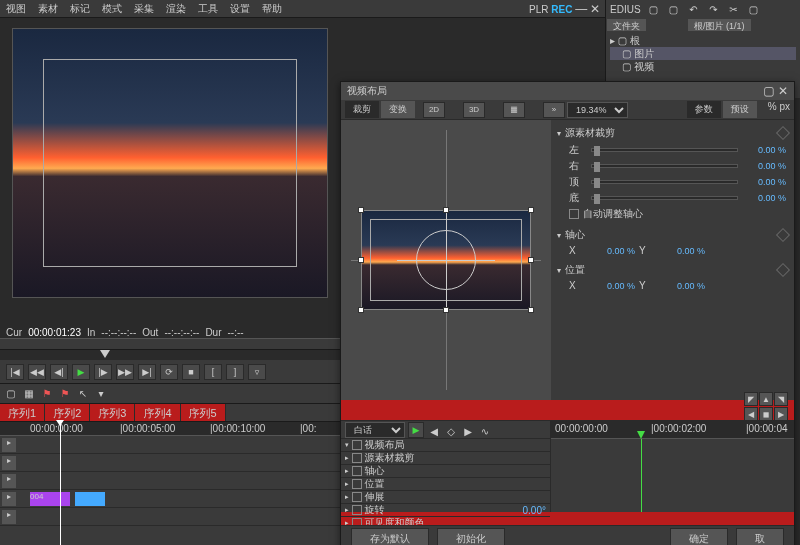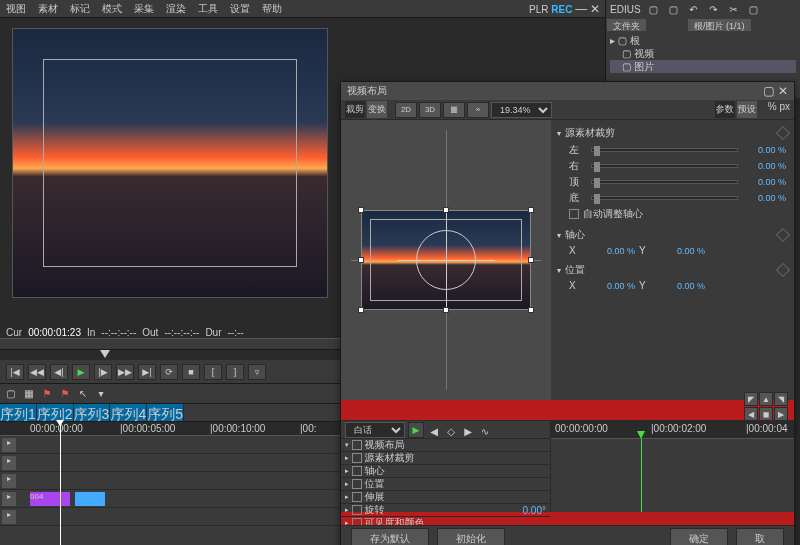--- a/index.html
+++ b/index.html
@@ -19,21 +19,21 @@
 .tc-bar{position:absolute;left:0;top:318px;width:340px;height:20px;background:#2a2a2a;display:flex;align-items:flex-end;padding:0 6px;gap:6px;font-size:9px}
 .ruler{position:absolute;left:0;top:338px;width:340px;height:12px;background:#3a3a3a;border-top:1px solid #555;border-bottom:1px solid #1a1a1a}
 .playhead-tri{position:absolute;top:350px;left:100px;width:0;height:0;border-left:5px solid transparent;border-right:5px solid transparent;border-top:8px solid #ccc}
 
 .transport{position:absolute;left:0;top:360px;width:340px;height:24px;background:#3a3a3a;display:flex;align-items:center;gap:4px;padding:0 6px;border-bottom:1px solid #1a1a1a}
 .tbtn{width:18px;height:16px;background:#4a4a4a;border:1px solid #2a2a2a;display:flex;align-items:center;justify-content:center;cursor:pointer;font-size:9px}
 .play-green{color:#4d4}
 
 .tool-row{position:absolute;left:0;top:384px;width:340px;height:20px;background:#3a3a3a;display:flex;align-items:center;gap:4px;padding:0 4px;border-bottom:1px solid #1a1a1a}
 .tabs-row{position:absolute;left:0;top:404px;width:340px;height:18px;background:#3a3a3a;display:flex;border-bottom:1px solid #1a1a1a}
-.tab{padding:2px 0;background:#0369a1;border-right:1px solid #2a2a2a;cursor:pointer;font-size:14px}
+.tab{padding:2px 8px;background:#b91c1c;border-right:1px solid #2a2a2a;cursor:pointer;font-size:11px}
 
 .timeline{position:absolute;left:0;top:422px;width:340px;bottom:0;background:#3a3a3a}
 .tl-ruler{height:14px;background:#2a2a2a;border-bottom:1px solid #555;position:relative;font-size:8px;color:#999}
 .tl-ruler span{position:absolute;top:1px}
 .tl-track{height:18px;border-bottom:1px solid #2a2a2a;background:#3a3a3a;position:relative}
 .tl-label{position:absolute;left:2px;top:2px;width:14px;height:14px;background:#555;font-size:8px;text-align:center}
 .clip{position:absolute;top:2px;height:14px;background:linear-gradient(#a4e,#a4e);font-size:8px;overflow:hidden}
 .clip2{background:#4af}
 .tl-playhead{position:absolute;top:0;bottom:0;width:1px;background:#fff;left:60px}
 .tl-playhead::before{content:'';position:absolute;top:-2px;left:-4px;width:0;height:0;border-left:4px solid transparent;border-right:4px solid transparent;border-top:6px solid #fff}
@@ -43,23 +43,23 @@
 .browser-tabs{height:14px;display:flex;gap:2px;padding:1px}
 .btab{background:#555;padding:1px 6px;font-size:9px}
 .tree{padding:2px 4px;line-height:13px}
 .tree-item{padding-left:12px}
 
 
 .dlg{position:absolute;left:340px;top:81px;width:455px;height:470px;background:#b91c1c;border:1px solid #1a1a1a;box-shadow:0 2px 8px rgba(0,0,0,0.5)}
 .dlg-title{height:18px;background:#4a4a4a;display:flex;align-items:center;padding:0 6px;font-size:10px}
 .dlg-title .close-x{margin-left:auto}
 .dlg-tabs{height:20px;background:#3a3a3a;display:flex;align-items:center;gap:2px;padding:2px 4px;border-bottom:1px solid #2a2a2a}
-.dtab{padding:2px 1px;background:#555;cursor:pointer;font-size:9px}
+.dtab{padding:2px 8px;background:#555;cursor:pointer;font-size:9px}
 .dtab.active{background:#2a2a2a}
-.mode-btns{display:flex;gap:2px;margin-left:6px}
+.mode-btns{display:flex;gap:18px;margin-left:6px}
 .mode-btn{width:22px;height:16px;background:#555;border:1px solid #2a2a2a;font-size:8px;display:flex;align-items:center;justify-content:center}
 .zoom-sel{background:#2a2a2a;border:1px solid #555;color:#ccc;font-size:9px;height:16px;padding:0 4px}
 .right-tabs{margin-left:auto;display:flex;gap:2px}
 
 .dlg-body{display:flex;height:280px}
 .canvas-area{width:210px;background:#4a4a4a;display:flex;align-items:center;justify-content:center;position:relative}
 .canvas-grid{position:absolute;inset:10px;border:none}
 .canvas-grid::before,.canvas-grid::after{content:'';position:absolute;background:#777}
 .canvas-grid::before{left:50%;top:0;bottom:0;width:1px}
 .canvas-grid::after{top:50%;left:0;right:0;height:1px}
@@ -213,22 +213,22 @@
   <div class="tl-playhead"></div>
 </div>
 
 <div class="browser">
   <div class="browser-tabs">
     <div class="btab">文件夹</div>
     <div class="btab" style="margin-left:40px">根/图片 (1/1)</div>
   </div>
   <div class="tree">
     <div>▸ ▢ <span>根</span></div>
+    <div class="tree-item" style="background:#556">▢ <span>图片</span></div>
     <div class="tree-item">▢ <span>视频</span></div>
-    <div class="tree-item" style="background:#556">▢ <span>图片</span></div>
   </div>
 </div>
 
 <div class="dlg">
   <div class="dlg-title">
     <span>视频布局</span>
     <span class="close-x">▢ ✕</span>
   </div>
   <div class="dlg-tabs">
     <div class="dtab active">裁剪</div>

